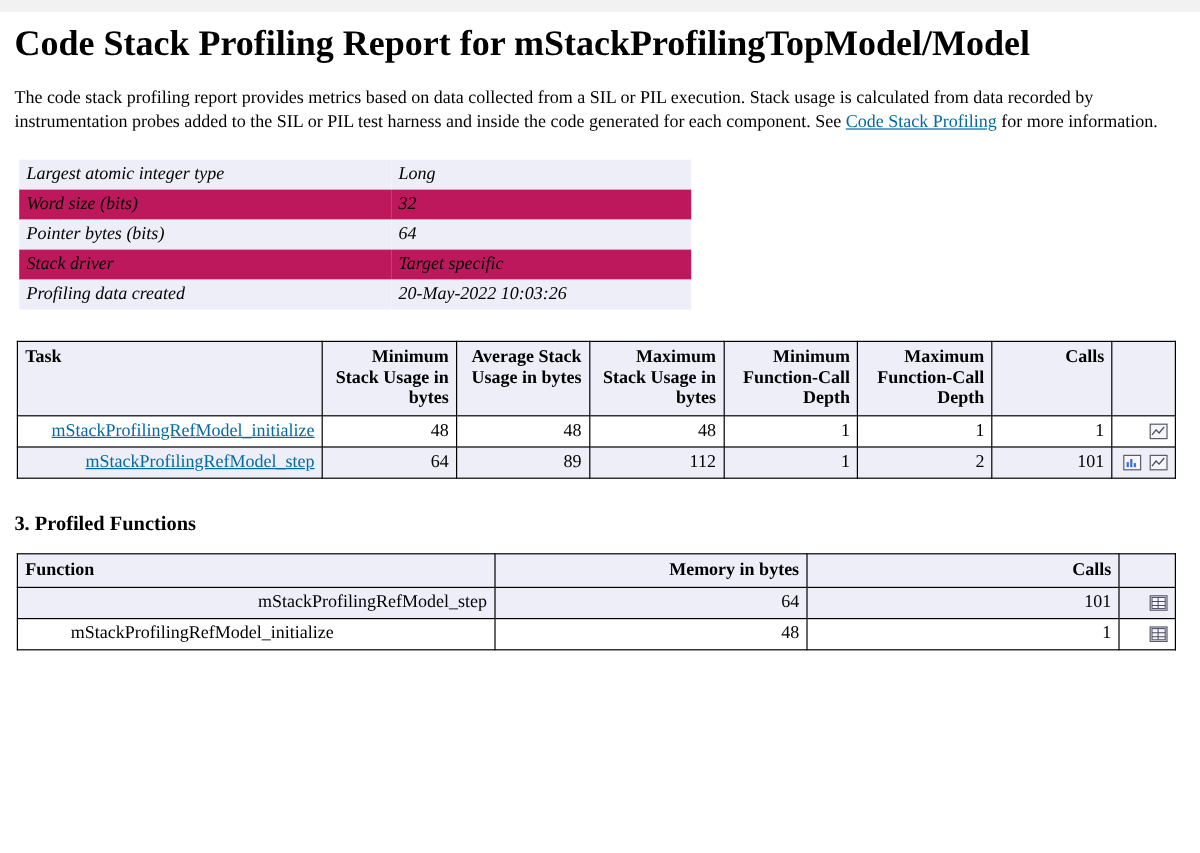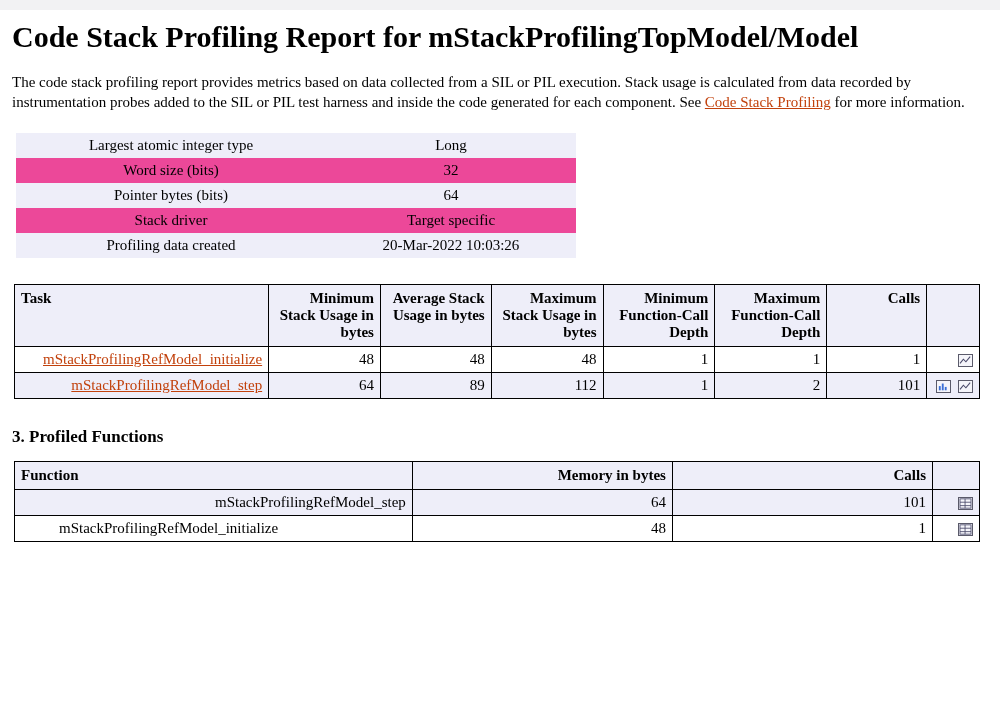--- a/index.html
+++ b/index.html
@@ -22,44 +22,45 @@
     font-size: 30px;
     font-weight: bold;
     margin: 10px 0 18px 0;
   }
   p.intro {
     font-size: 15px;
     line-height: 1.35;
     margin: 0 0 20px 0;
   }
   a.link {
-    color: #c2410c;
+    color: #0369a1;
     text-decoration: underline;
     cursor: pointer;
   }
   h2.section {
     font-size: 17px;
     font-weight: bold;
     margin: 0 0 14px 0;
   }
   
   table.summary {
     border-collapse: collapse;
     width: 560px;
     margin: 0 0 26px 4px;
     font-size: 15px;
   }
   table.summary td {
     padding: 4px 6px;
-    text-align: center;
+    text-align: left;
     border: 0;
+    font-style: italic;
   }
   table.summary td.label { width: 310px; }
   table.summary tr.band td { background: #eeeef9; }
-  table.summary tr td { background: #ec4899; }
+  table.summary tr td { background: #be185d; }
 
   
   table.datagrid {
     border-collapse: collapse;
     width: 966px;
     margin: 0 0 28px 2px;
     font-size: 15px;
     padding-left: 23px;
   }
   table.datagrid th {
@@ -126,21 +127,21 @@
     <tr class="band">
       <td class="label">Pointer bytes (bits)</td>
       <td>64</td>
     </tr>
     <tr>
       <td class="label">Stack driver</td>
       <td>Target specific</td>
     </tr>
     <tr class="band">
       <td class="label">Profiling data created</td>
-      <td>20-Mar-2022 10:03:26</td>
+      <td>20-May-2022 10:03:26</td>
     </tr>
   </tbody>
     </table>
 
 
   <table class="datagrid">
     <thead>
       <tr>
         <th class="left" style="width:240px">Task</th>
         <th class="right" style="width:115px">Minimum Stack Usage in bytes</th>

